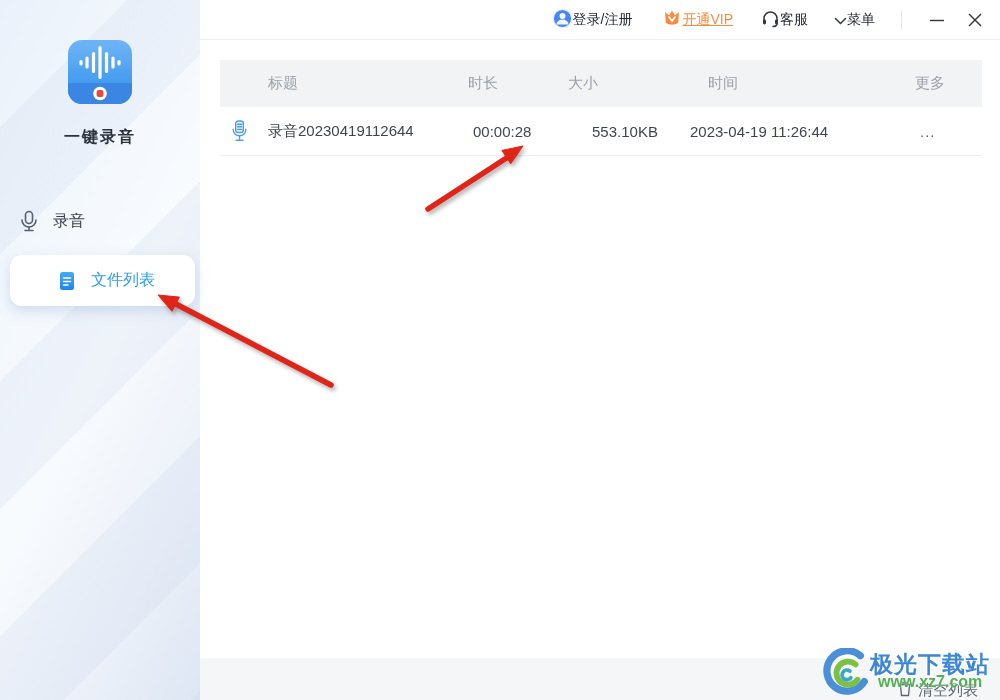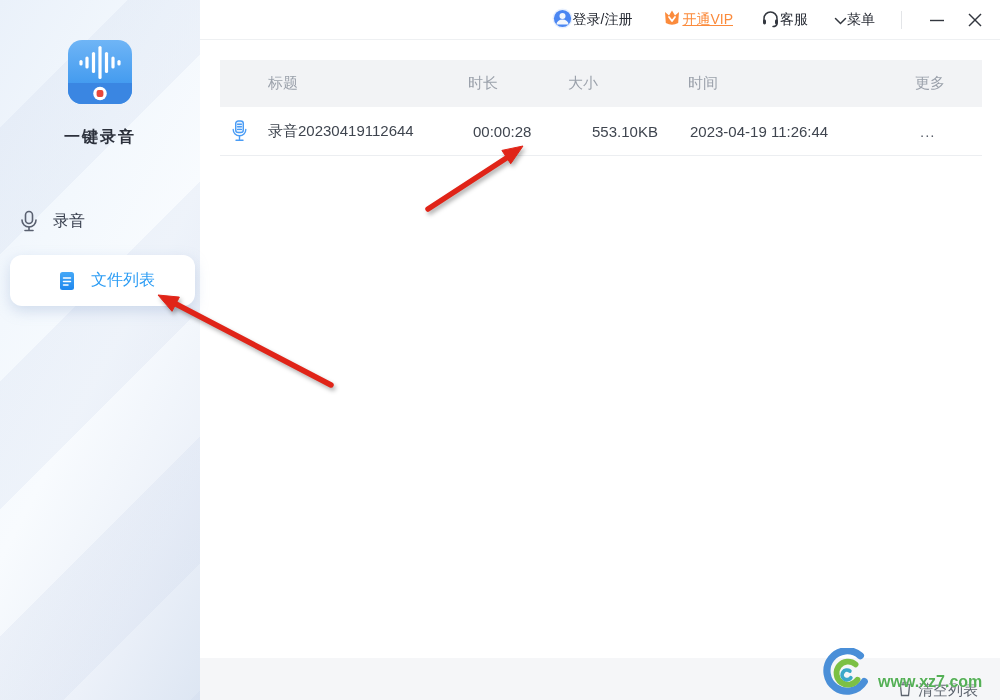--- a/index.html
+++ b/index.html
@@ -183,21 +183,21 @@
         <line x1="1" y1="1" x2="13" y2="13"></line>
           <line x1="13" y1="1" x2="1" y2="13"></line>
       </svg>
     </div>
   </header>
 
   <div class="table-header">
     <span class="th" style="left:48px">标题</span>
     <span class="th" style="left:248px">时长</span>
     <span class="th" style="left:348px">大小</span>
-    <span class="th" style="left:468px">时间</span>
+    <span class="th" style="left:488px">时间</span>
     <span class="th" style="left:695px">更多</span>
   </div>
 
   <div class="table-row">
     <span class="row-icon">
       <svg width="15" height="22" viewBox="0 0 15 22" fill="none" stroke="#4a9cf5" stroke-width="1.4" stroke-linecap="round">
         <rect x="3.7" y="1" width="7.6" height="11.5" rx="2.6" fill="#e9f3fe"></rect>
         <line x1="5.6" y1="4.2" x2="9.4" y2="4.2"></line>
         <line x1="5.6" y1="6.8" x2="9.4" y2="6.8"></line>
         <line x1="5.6" y1="9.4" x2="9.4" y2="9.4"></line>
@@ -227,20 +227,21 @@
   </footer>
 
   <div class="watermark">
     <span class="wm-logo">
       <svg width="58" height="50" viewBox="0 0 60 52">
         <path d="M46,8 A21,21 0 1 0 50,35" stroke="#4a8fd8" stroke-width="7.5" fill="none" stroke-linecap="round"></path>
         <path d="M41,17 A12,12 0 1 0 43,33" stroke="#7cc044" stroke-width="6" fill="none" stroke-linecap="round"></path>
         <path d="M35,24 A5,5 0 1 0 36,31" stroke="#3aa8c9" stroke-width="4" fill="none" stroke-linecap="round"></path>
       </svg>
     </span>
+    <span class="wm-name">极光下载站</span>
     <span class="wm-url">www.xz7.com</span>
   </div>
 
   <svg class="arrows" viewBox="0 0 1000 700">
     <g fill="#e02418" stroke="#e02418" style="filter:drop-shadow(2px 3px 2px rgba(0,0,0,0.30))">
       <line x1="428" y1="209" x2="508" y2="157" stroke-width="5.5" stroke-linecap="round"></line>
       <polygon points="523,146 510.7,163.8 501.9,150.4" stroke-width="1"></polygon>
     </g>
     <g fill="#e02418" stroke="#e02418" style="filter:drop-shadow(2px 3px 2px rgba(0,0,0,0.30))">
       <line x1="331" y1="385" x2="174" y2="303" stroke-width="5.5" stroke-linecap="round"></line>

